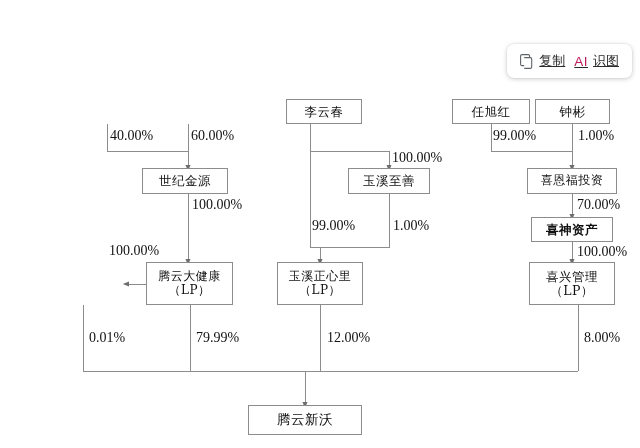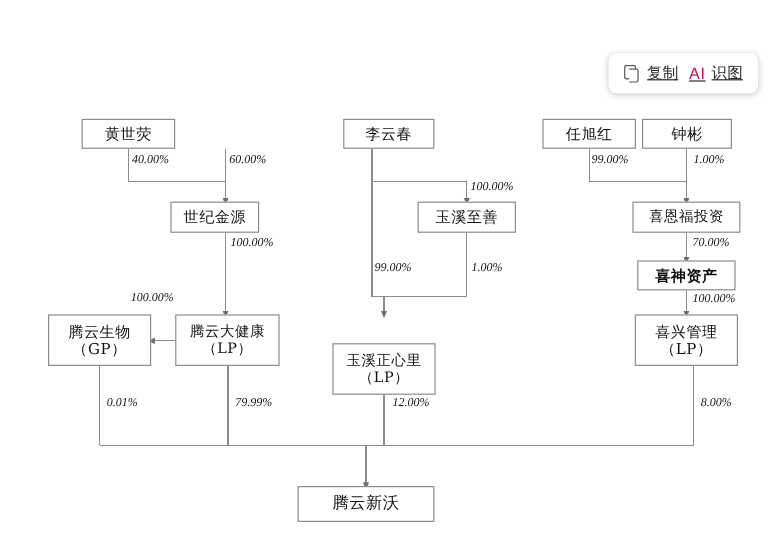--- a/index.html
+++ b/index.html
@@ -45,24 +45,23 @@
   }
   .node .ln {
     display: block;
   }
   .node.one-line { font-size: 12.5px; }
   .node.two-line { font-size: 12.5px; }
 
   .edge-label {
     position: absolute;
     font-family: "Liberation Serif", "DejaVu Serif", serif;
-    font-size: 10px;
+    font-size: 14px;
     color: #111111;
     white-space: nowrap;
-    font-style: italic;
   }
 
   
   #ocr-toolbar {
     position: absolute;
     right: 8px;
     top: 44px;
     height: 34px;
     display: flex;
     align-items: center;
@@ -123,56 +122,49 @@
 
       <path d="M83,305 L83,371"></path>
       <path d="M190,305 L190,371"></path>
       <path d="M320,305 L320,371"></path>
       <path d="M578,305 L578,371"></path>
       <path d="M83,371 L578,371"></path>
       <path d="M305,371 L305,405" marker-end="url(#arr)"></path>
     </g>
   </svg>
 
-  <div class="node one-line" style="left:68px;  top:99px;  width:78px;  height:25px;">
-    <span class="ln">黄世荧</span>
-  </div>
   <div class="node one-line" style="left:286px; top:99px;  width:76px;  height:25px;">
     <span class="ln">李云春</span>
   </div>
   <div class="node one-line" style="left:452px; top:99px;  width:78px;  height:25px;">
     <span class="ln">任旭红</span>
   </div>
   <div class="node one-line" style="left:535px; top:99px;  width:75px;  height:25px;">
     <span class="ln">钟彬</span>
   </div>
 
-  <div class="node one-line" style="left:142px; top:168px; width:74px;  height:26px;">
+  <div class="node one-line" style="left:142px; top:168px; width:86px;  height:26px;">
     <span class="ln">世纪金源</span>
   </div>
   <div class="node one-line" style="left:348px; top:168px; width:82px;  height:26px;">
     <span class="ln">玉溪至善</span>
   </div>
   <div class="node one-line" style="left:527px; top:168px; width:90px;  height:26px; font-size:12px;">
     <span class="ln">喜恩福投资</span>
   </div>
 
   <div class="node one-line" style="left:531px; top:217px; width:82px;  height:25px;font-weight:bold;">
     <span class="ln">喜神资产</span>
   </div>
 
-  <div class="node two-line" style="left:40px;  top:262px; width:86px;  height:43px;">
-    <span class="ln">腾云生物</span>
-    <span class="ln">（GP）</span>
-  </div>
   <div class="node two-line" style="left:146px; top:262px; width:87px;  height:43px; font-size:12px;">
     <span class="ln">腾云大健康</span>
     <span class="ln">（LP）</span>
   </div>
-  <div class="node two-line" style="left:277px; top:262px; width:86px;  height:43px; font-size:12px;margin-top:24px;">
+  <div class="node two-line" style="left:277px; top:262px; width:86px;  height:43px; font-size:12px;">
     <span class="ln">玉溪正心里</span>
     <span class="ln">（LP）</span>
   </div>
   <div class="node two-line" style="left:529px; top:262px; width:86px;  height:43px;">
     <span class="ln">喜兴管理</span>
     <span class="ln">（LP）</span>
   </div>
 
   <div class="node one-line" style="left:248px; top:405px; width:114px; height:30px; font-size:13.5px;">
     <span class="ln">腾云新沃</span>

